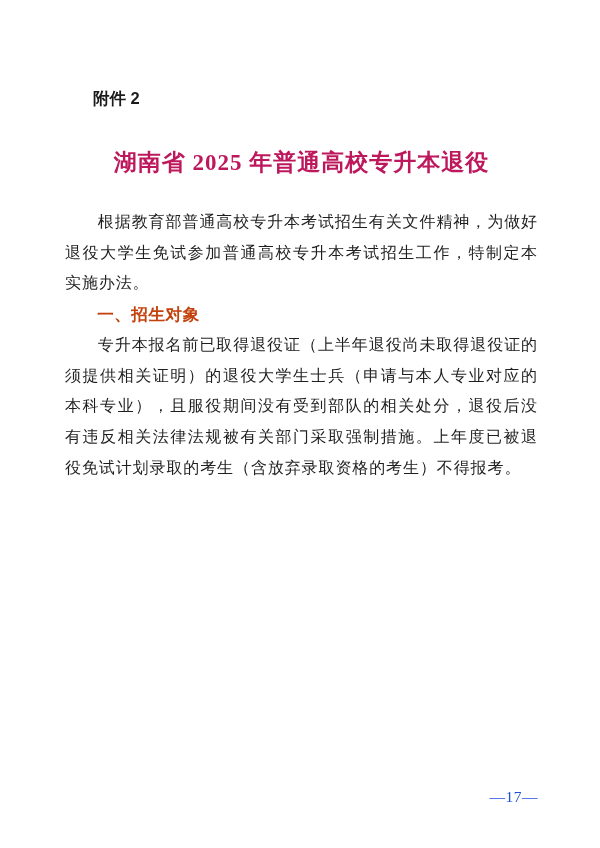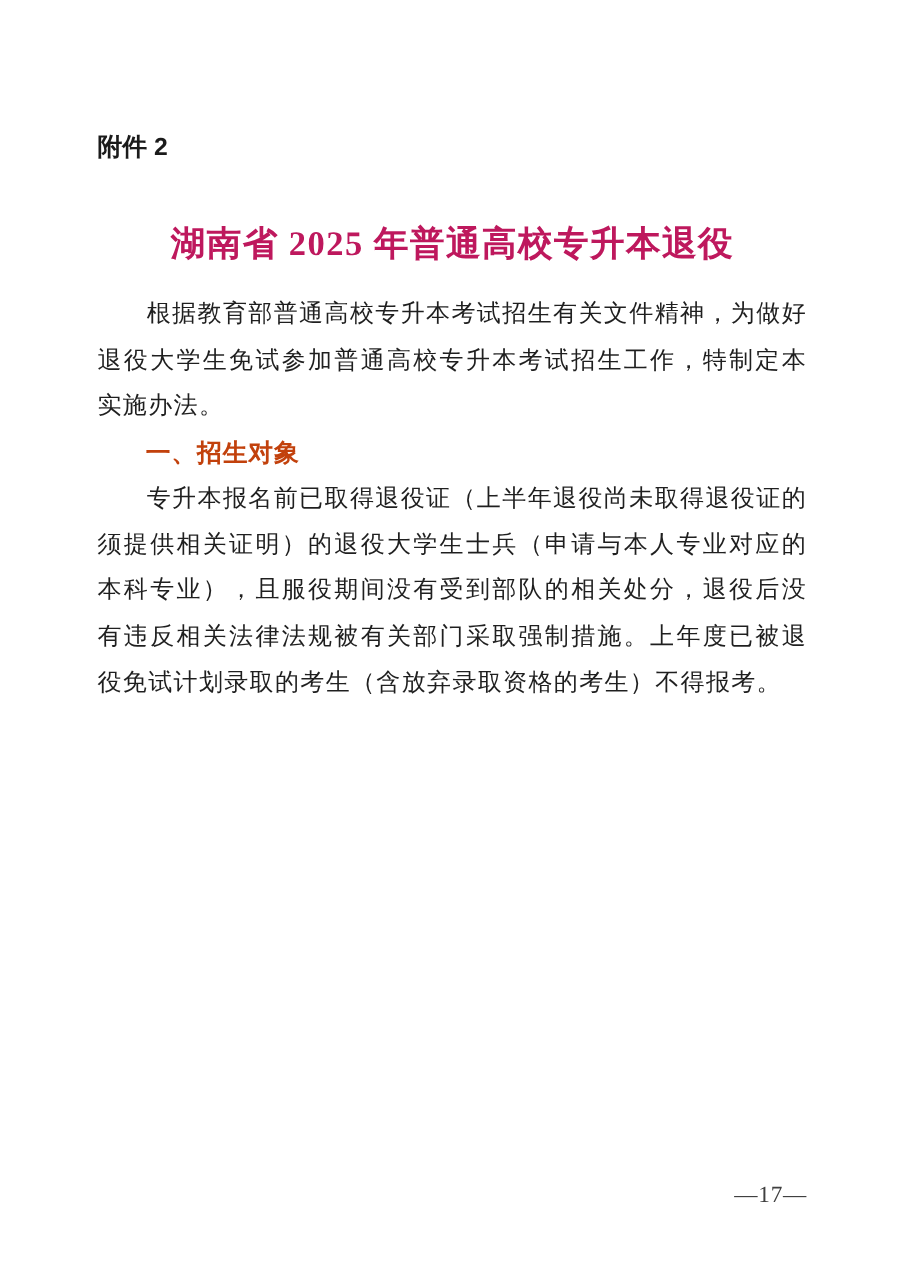--- a/index.html
+++ b/index.html
@@ -17,33 +17,34 @@
     overflow: hidden;
     font-family: "Liberation Serif", "DejaVu Serif", serif;
     color: #1f1f1f;
   }
   .attachment-label {
     font-family: "Liberation Sans", "DejaVu Sans", sans-serif;
     font-weight: 700;
     font-size: 16.5px;
     line-height: 20px;
     color: #1b1b1b;
+    margin-left: 28px;
   }
   .doc-title {
     margin: 38px 0 0 0;
     text-align: center;
     font-family: "Liberation Serif", "DejaVu Serif", serif;
     font-weight: 700;
     font-size: 23px;
     line-height: 33px;
     letter-spacing: 1px;
     color: #be185d;
   }
   .doc-body {
-    margin-top: 16px;
+    margin-top: 28px;
   }
   .body-text {
     margin: 0;
     font-size: 16px;
     line-height: 30.7px;
     letter-spacing: 0.9px;
     text-align: justify;
     text-justify: inter-ideograph;
     text-indent: 2.05em;
     color: #1f1f1f;
@@ -58,21 +59,21 @@
     text-indent: 1.95em;
     color: #c2410c;
   }
   .page-number {
     position: absolute;
     right: 62px;
     bottom: 42px;
     font-family: "Liberation Serif", "DejaVu Serif", serif;
     font-size: 15.5px;
     letter-spacing: 0.5px;
-    color: #404040;
+    color: #1d4ed8;
     margin-top: 40px;
   }
 </style>
 </head>
 <body>
 
 <div class="page">
 
   <div class="attachment-label">附件 2</div>
 

